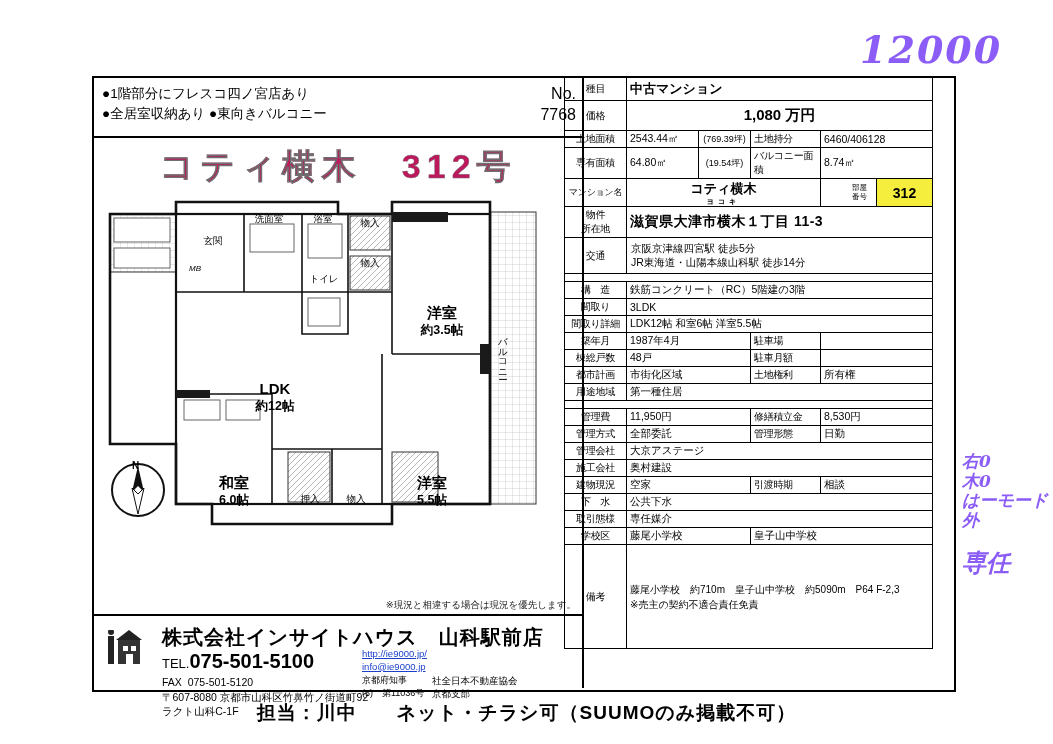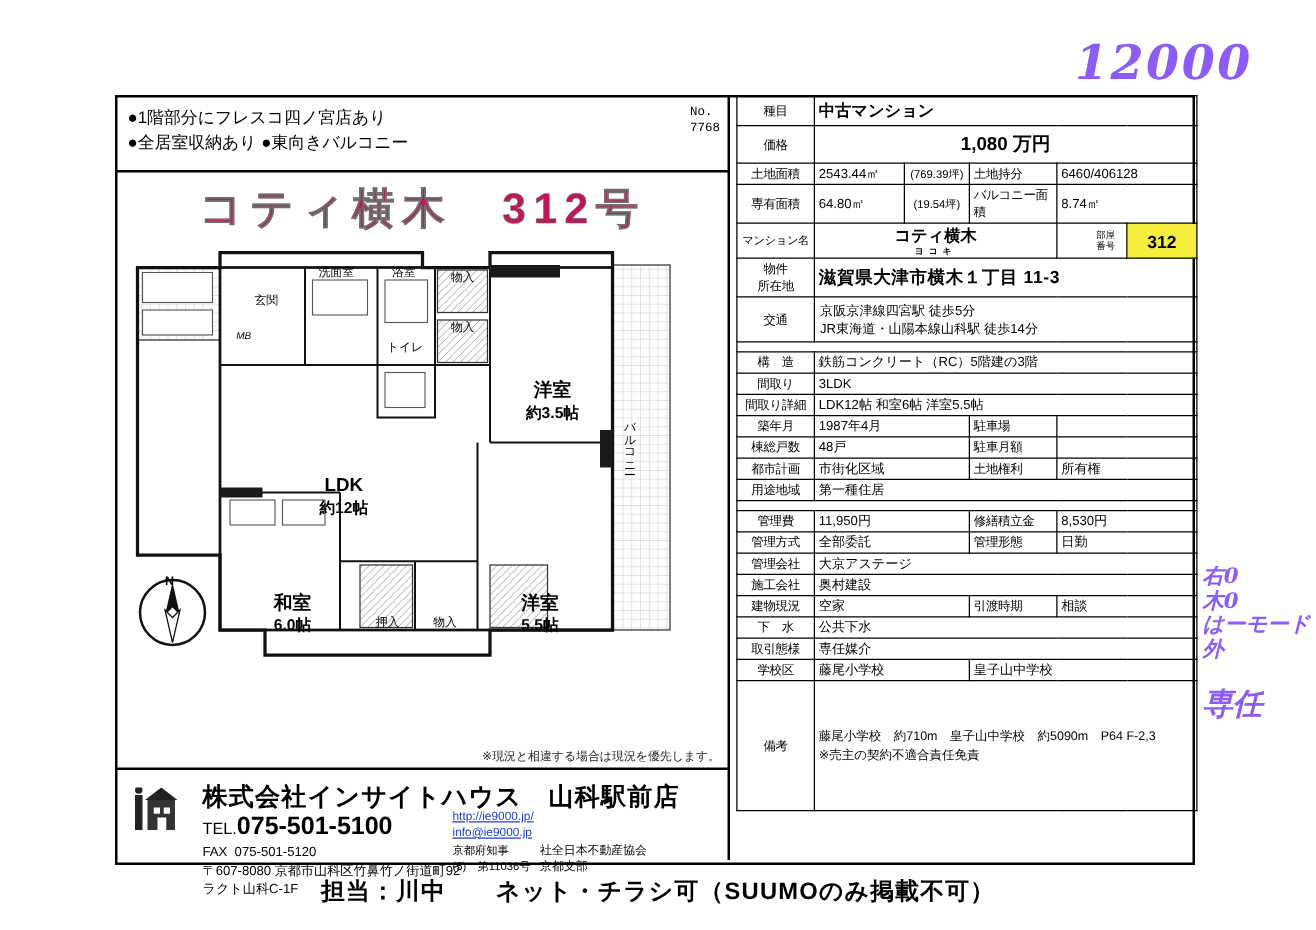--- a/index.html
+++ b/index.html
@@ -28,21 +28,21 @@
   #hand-note2{left:962px;top:550px;font-size:24px;}
 
   
   .frame{position:absolute;border:2px solid #000;}
   #main-frame{left:92px;top:76px;width:860px;height:612px;}
 
   
   #left-panel{position:absolute;left:92px;top:76px;width:492px;height:612px;border-right:2px solid #000;box-sizing:border-box;}
   #notes-box{position:absolute;left:0;top:0;width:492px;height:62px;border-bottom:2px solid #000;box-sizing:border-box;}
   .note-line{font-size:13.5px;line-height:1.5;padding-left:10px;}
-  #note-no{position:absolute;right:8px;top:8px;font-size:10px;text-align:left;line-height:1.3;font-family:Liberation Mono, monospace;}
+  #note-no{position:absolute;right:8px;top:8px;font-size:16px;text-align:right;line-height:1.3;}
 
   #title-big{position:absolute;left:0;top:62px;width:492px;height:58px;
     font-size:34px;font-weight:bold;letter-spacing:6px;color:#be185d;
     display:flex;align-items:center;justify-content:center;
     -webkit-text-stroke:0.4px #6f6f6f;}
 
   
   #floorplan{position:absolute;left:0;top:118px;width:492px;height:420px;}
   #fp-note{position:absolute;right:8px;bottom:2px;font-size:9.5px;color:#222;}
 
@@ -52,21 +52,21 @@
   #co-name{position:absolute;left:70px;top:8px;font-size:20px;font-weight:bold;letter-spacing:1px;}
   #co-tel{position:absolute;left:70px;top:34px;font-size:20px;font-weight:bold;}
   #co-tel .lbl{font-size:13px;font-weight:normal;}
   #co-fax{position:absolute;left:70px;top:60px;font-size:10.5px;}
   #co-addr{position:absolute;left:70px;top:74px;font-size:10.5px;line-height:1.35;white-space:pre-line;}
   #co-url{position:absolute;left:270px;top:32px;font-size:9.5px;color:#1b3fcb;text-decoration:underline;line-height:1.35;white-space:pre-line;}
   #co-lic{position:absolute;left:270px;top:58px;font-size:9px;line-height:1.4;white-space:pre-line;}
   #co-assoc{position:absolute;left:340px;top:58px;font-size:9.5px;line-height:1.4;white-space:pre-line;}
 
   
-  #right-panel{position:absolute;left:589px;top:76px;width:368px;height:612px;}
+  #right-panel{position:absolute;left:564px;top:76px;width:368px;height:612px;}
   table.spec{border-collapse:collapse;width:368px;font-size:10.5px;table-layout:fixed;}
   table.spec td{border:1px solid #000;padding:1px 3px;vertical-align:middle;height:17px;box-sizing:border-box;}
   td.lbl{width:62px;font-size:10px;text-align:left;letter-spacing:-0.3px;}
   td.lbl-c{text-align:center;}
   .big{font-size:15px;font-weight:bold;text-align:center;}
   .mid{font-size:13px;font-weight:bold;}
   .ctr{text-align:center;}
   .sm{font-size:9px;}
   .mansion-name{font-size:13px;font-weight:bold;text-align:center;position:relative;}
   .ruby{font-size:7px;display:block;line-height:1;letter-spacing:4px;}

